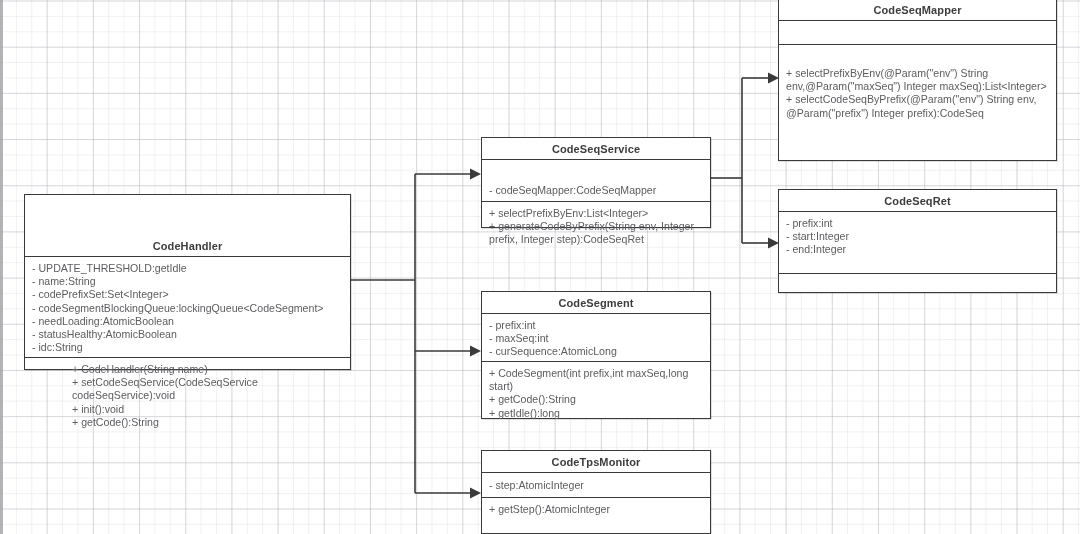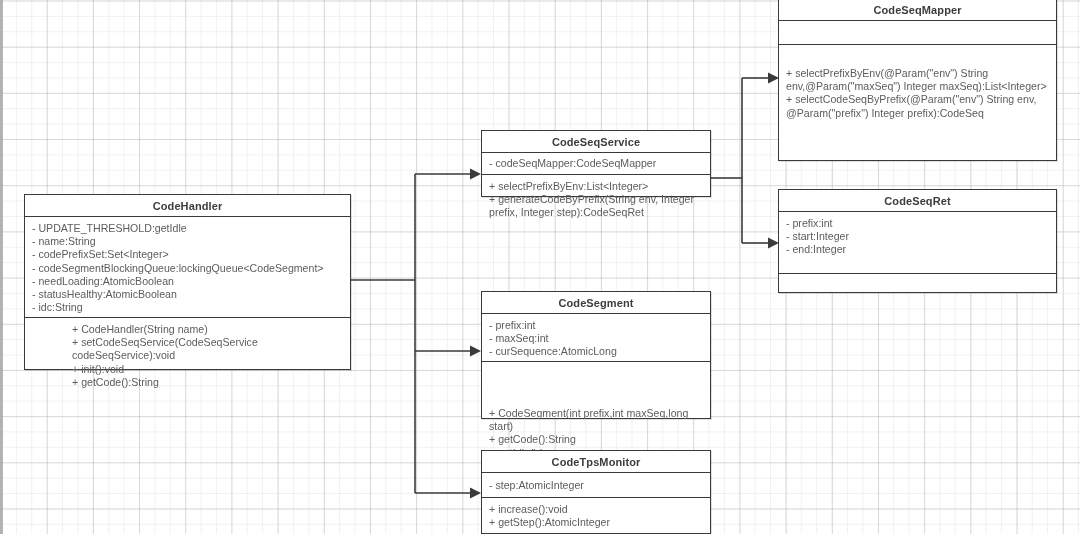--- a/index.html
+++ b/index.html
@@ -117,70 +117,69 @@
     <path class="conn-line" d="M 742 78 L 742 243"></path>
 
     <path class="conn-line" d="M 742 78 L 768 78"></path>
     <polygon class="arrow-head" points="768,72.5 779,78 768,83.5"></polygon>
 
     <path class="conn-line" d="M 742 243 L 768 243"></path>
     <polygon class="arrow-head" points="768,237.5 779,243 768,248.5"></polygon>
   </svg>
 
   <div class="uml-class" style="left:24px; top:194px; width:327px; height:176px;">
-    <div class="uml-title" style="height:22px;">CodeHandler</div>
+    <div class="uml-title" style="height:22px;margin-top:40px;">CodeHandler</div>
     <div class="uml-compartment bordered" style="height:101px;">
       <div class="uml-row">- UPDATE_THRESHOLD:getIdle</div>
       <div class="uml-row">- name:String</div>
       <div class="uml-row">- codePrefixSet:Set&lt;Integer&gt;</div>
       <div class="uml-row">- codeSegmentBlockingQueue:lockingQueue&lt;CodeSegment&gt;</div>
       <div class="uml-row">- needLoading:AtomicBoolean</div>
       <div class="uml-row">- statusHealthy:AtomicBoolean</div>
       <div class="uml-row">- idc:String</div>
     </div>
     <div class="uml-compartment" style="height:50px;margin-left:40px;">
       <div class="uml-row">+ CodeHandler(String name)</div>
       <div class="uml-row">+ setCodeSeqService(CodeSeqService codeSeqService):void</div>
       <div class="uml-row">+ init():void</div>
       <div class="uml-row">+ getCode():String</div>
     </div>
   </div>
 
-  <div class="uml-class" style="left:481px; top:130px; width:230px; height:67px;">
+  <div class="uml-class" style="left:481px; top:137px; width:230px; height:91px;">
     <div class="uml-title" style="height:22px;">CodeSeqService</div>
-    <div class="uml-compartment bordered" style="height:22px; padding-top:4px;">
+    <div class="uml-compartment bordered" style="height:22px; padding-top:4px;margin-top:20px;">
       <div class="uml-row">- codeSeqMapper:CodeSeqMapper</div>
     </div>
     <div class="uml-compartment" style="height:44px;">
       <div class="uml-row">+ selectPrefixByEnv:List&lt;Integer&gt;</div>
       <div class="uml-row">+ generateCodeByPrefix(String env, Integer prefix, Integer step):CodeSeqRet</div>
     </div>
   </div>
 
   <div class="uml-class" style="left:481px; top:291px; width:230px; height:128px;">
     <div class="uml-title" style="height:22px;">CodeSegment</div>
     <div class="uml-compartment bordered" style="height:48px;">
       <div class="uml-row">- prefix:int</div>
       <div class="uml-row">- maxSeq:int</div>
       <div class="uml-row">- curSequence:AtomicLong</div>
     </div>
-    <div class="uml-compartment" style="height:56px;margin-top:40px;">
+    <div class="uml-compartment" style="height:56px;">
       <div class="uml-row">+ CodeSegment(int prefix,int maxSeq,long start)</div>
       <div class="uml-row">+ getCode():String</div>
       <div class="uml-row">+ getIdle():long</div>
     </div>
   </div>
 
   <div class="uml-class" style="left:481px; top:450px; width:230px; height:84px;">
     <div class="uml-title" style="height:22px;">CodeTpsMonitor</div>
     <div class="uml-compartment bordered" style="height:25px; padding-top:6px;">
       <div class="uml-row">- step:AtomicInteger</div>
     </div>
     <div class="uml-compartment" style="height:35px;">
-      <div class="uml-row">+ increase():void</div>
       <div class="uml-row">+ getStep():AtomicInteger</div>
     </div>
   </div>
 
   <div class="uml-class" style="left:778px; top:-2px; width:279px; height:163px;">
     <div class="uml-title" style="height:22px;">CodeSeqMapper</div>
     <div class="uml-compartment bordered empty" style="height:24px;"></div>
     <div class="uml-compartment" style="height:113px; padding-top:22px;">
       <div class="uml-row">+ selectPrefixByEnv(@Param("env") String env,@Param("maxSeq") Integer maxSeq):List&lt;Integer&gt;</div>
       <div class="uml-row">+ selectCodeSeqByPrefix(@Param("env") String env, @Param("prefix") Integer prefix):CodeSeq</div>

